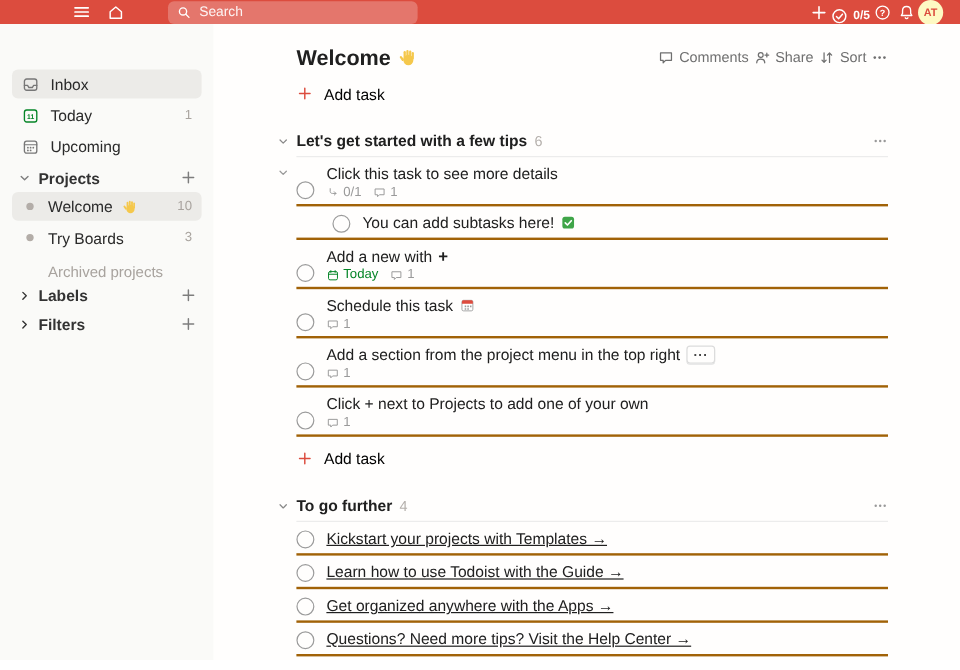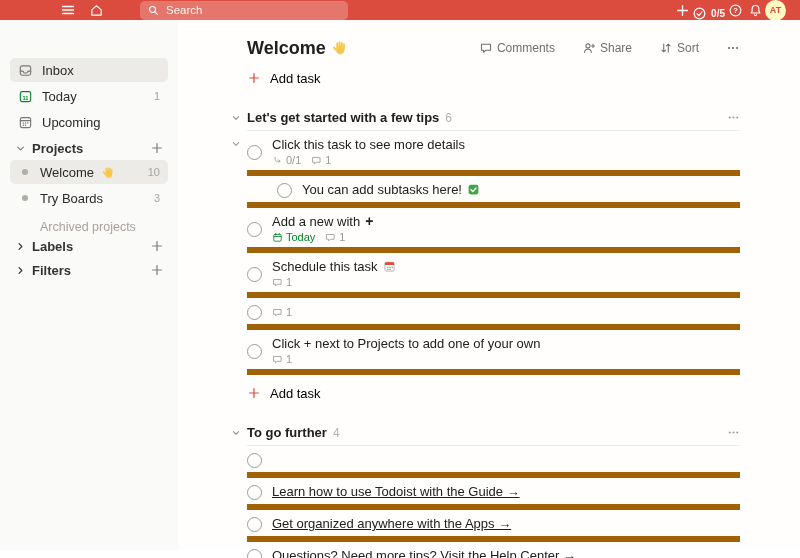--- a/index.html
+++ b/index.html
@@ -36,36 +36,36 @@
     border-radius:5px; font-size:13px; color:#2a2a2a; cursor:pointer; margin-bottom:2px; }
   .proj-row.selected { background:#ECEBE8; }
   .proj-dot { color:#B3ADA8; display:inline-flex; }
   .archived { font-size:12.5px; color:#A8A39E; padding:8px 0 0 30px; cursor:pointer; }
 
   
   .main { flex:1; background:#FFFEFD; padding:16px 0 0 52px; }
   .main-inner { width:510px; padding-left:17px; position:relative; }
   .proj-head { display:flex; align-items:center; justify-content:space-between; height:24px; }
   .page-title { font-size:18px; font-weight:bold; display:flex; align-items:center; gap:6px; margin:0; }
-  .toolbar { display:flex; align-items:center; gap:27px; color:#6f6f6f; font-size:12px; }
+  .toolbar { display:flex; align-items:center; gap:4px; color:#6f6f6f; font-size:12px; }
   .tool { display:flex; align-items:center; gap:4px; cursor:pointer; }
   .add-task { display:flex; align-items:center; gap:9px; color:#000000; font-size:13px;
     height:26px; margin-top:5px; cursor:pointer; }
   .add-task .ic { color:#DC4C3E; }
 
   .section { margin-top:15px; }
   .section-head { position:relative; display:flex; align-items:center; gap:6px;
     padding:4px 0 5px 0; border-bottom:1px solid #ECECEC; }
   .section-head .chev { position:absolute; left:-17px; top:6px; color:#8a8a8a; cursor:pointer; display:inline-flex; }
   .section-title { font-size:13px; font-weight:bold; }
   .section-count { font-size:12px; color:#B5B0AC; }
   .section-more { margin-left:auto; color:#999; cursor:pointer; display:inline-flex; }
 
   .task { position:relative; display:flex; gap:10px; padding:5px 0 4px 0;
-    border-bottom:6px solid #a16207; align-items:center; }
+    border-bottom:2px solid #a16207; align-items:flex-end; }
   .task .chev { position:absolute; left:-17px; top:7px; color:#999; cursor:pointer; display:inline-flex; }
   .task.indent { padding-left:30px; }
   .checkbox { width:15px; height:15px; min-width:15px; border:1.2px solid #9b9b9b;
     border-radius:50%; margin-top:2px; cursor:pointer; background:transparent; }
   .task-body { flex:1; }
   .task-line { font-size:13px; line-height:17px; display:flex; align-items:center; gap:5px; flex-wrap:wrap; cursor:pointer; }
   .task-line.link { text-decoration:underline; }
   .suffix-plus { font-weight:bold; font-size:14px; }
   .keycap { border:1px solid #dcdcdc; border-radius:3px; padding:0 5px 2px 5px; font-weight:bold;
     letter-spacing:1px; font-size:11px; line-height:11px; box-shadow:0 1px 0 #e2e2e2; color:#444; }
@@ -420,20 +420,24 @@
                       </svg>
                     </span>
                     <span>1</span>
                   </span>
                 </div>
               </div>
             </div>
             <div class="task">
               <span class="checkbox"></span>
               <div class="task-body">
+                <div class="task-line">
+                  <span>Add a section from the project menu in the top right</span>
+                  <span class="keycap">...</span>
+                </div>
                 <div class="meta">
                   <span class="meta-item">
                     <span class="ic">
                       <svg width="11" height="11" viewBox="0 0 16 16">
                         <path d="M2.8 3.6h10.4v7H7.6L5.3 12.9v-2.3H2.8z" stroke="currentColor" fill="none" stroke-linecap="round" stroke-linejoin="round" stroke-width="1.2"></path>
                       </svg>
                     </span>
                     <span>1</span>
                   </span>
                 </div>
@@ -478,20 +482,25 @@
               <span class="ic section-more">
                 <svg width="13" height="13" viewBox="0 0 16 16">
                   <circle cx="3.4" cy="8" r="1.25" fill="currentColor"></circle>
                   <circle cx="8" cy="8" r="1.25" fill="currentColor"></circle>
                   <circle cx="12.6" cy="8" r="1.25" fill="currentColor"></circle>
                 </svg>
               </span>
             </div>
             <div class="task">
               <span class="checkbox"></span>
+              <div class="task-body">
+                <div class="task-line link">
+                  <span>Kickstart your projects with Templates →</span>
+                </div>
+              </div>
             </div>
             <div class="task">
               <span class="checkbox"></span>
               <div class="task-body">
                 <div class="task-line link">
                   <span>Learn how to use Todoist with the Guide →</span>
                 </div>
               </div>
             </div>
             <div class="task">

